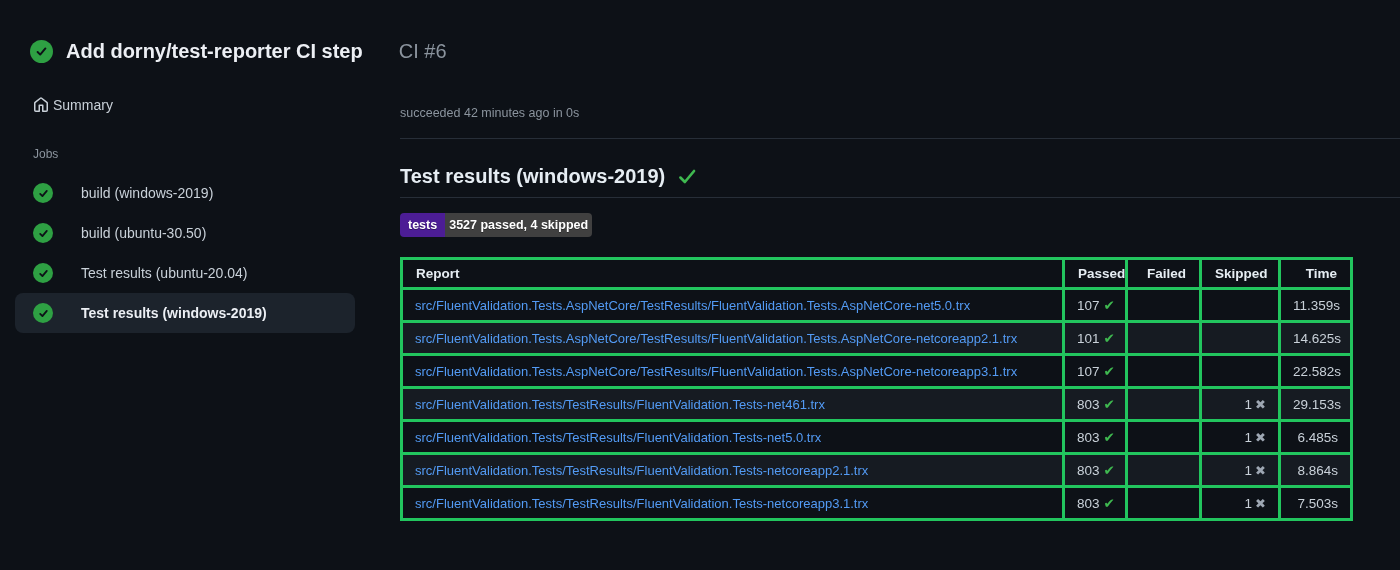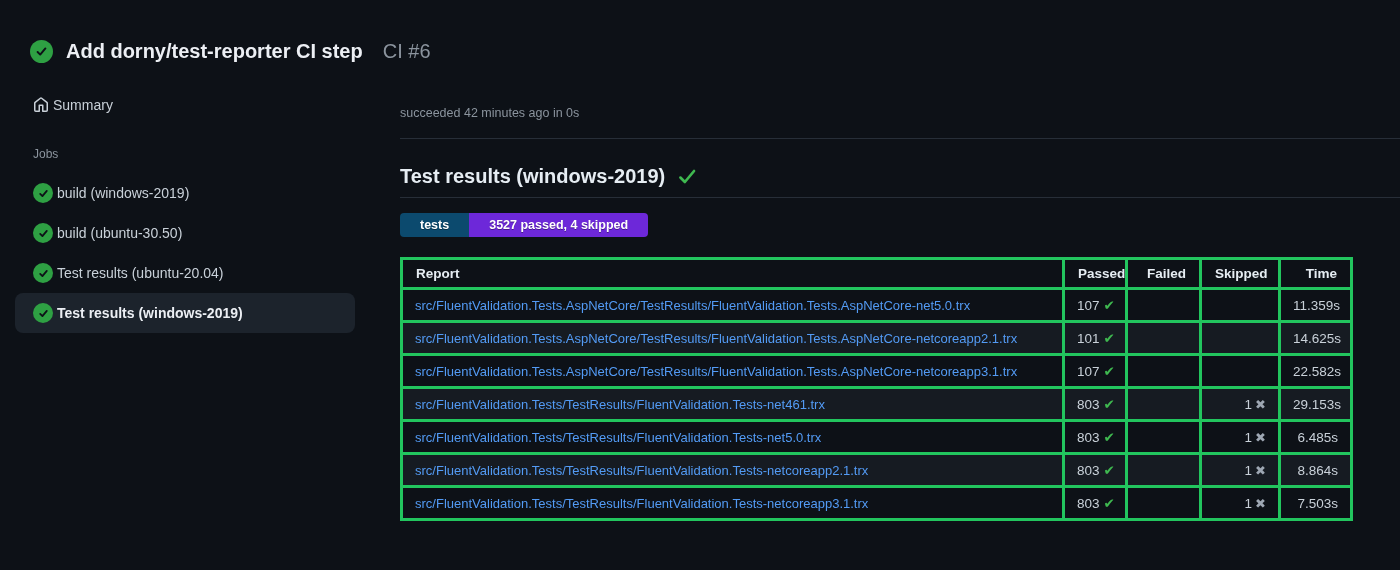--- a/index.html
+++ b/index.html
@@ -11,21 +11,21 @@
     overflow:hidden;
   }
 
   
   .run-header { display:flex; align-items:center; gap:13px; height:75px; padding:28px 30px 0 30px; }
   .status-circle {
     width:23px; height:23px; border-radius:50%; background:#2ea043;
     display:flex; align-items:center; justify-content:center; flex:none;
   }
   .status-circle svg { display:block; }
-  .run-title-wrap { display:flex; align-items:baseline; gap:8px; }
+  .run-title-wrap { display:flex; align-items:baseline; gap:24px; }
   .run-title { font-size:20px; font-weight:700; color:#eceff4; }
   .run-number { font-size:20px; font-weight:400; color:#8b949e;margin-left:12px; }
 
   
   .content { display:flex; align-items:flex-start; }
   .sidebar { width:390px; flex:none; padding:10px 35px 0 15px; }
   .main { flex:1; padding:24px 0 0 10px; }
 
   
   .summary-item {
@@ -35,21 +35,21 @@
   .summary-item svg { flex:none; }
   .summary-label { font-size:14px; color:#c9d1d9; }
   .jobs-heading {
     margin-top:15px; height:28px; padding:0 18px;
     display:flex; align-items:center;
     font-size:12px; color:#8b949e;
   }
   .jobs-list { margin-top:5px; }
   .job-item {
     height:40px; border-radius:8px; display:flex; align-items:center;
-    gap:4px; padding:0 18px; font-size:14px; color:#c9d1d9; cursor:pointer;
+    gap:28px; padding:0 18px; font-size:14px; color:#c9d1d9; cursor:pointer;
   }
   .job-item.selected { background:#1c232c; font-weight:700; color:#eceff4; }
   .job-check { width:20px; height:20px; flex:none; border-radius:50%; background:#2ea043;
     display:flex; align-items:center; justify-content:center; }
 
   
   .check-title { font-size:14px; font-weight:700; color:#e6edf3; line-height:16px; }
   .check-status { margin-top:6px; font-size:12.5px; color:#8b949e; line-height:16px; }
   .divider { border:none; border-top:1px solid #272e38; margin:17px 0 0 0; }
 
@@ -58,22 +58,22 @@
     display:flex; align-items:center; gap:12px;
   }
   .section-title { font-size:20px; font-weight:700; color:#e6edf3; line-height:28px; }
   .section-check svg { display:block; }
 
   
   .badge {
     display:inline-flex; margin-top:15px; height:24px; line-height:24px;
     border-radius:4px; overflow:hidden; font-size:12.5px; font-weight:600; color:#fff;
   }
-  .badge-label { background:#0c4a6e; padding:0 20px; text-shadow:0 1px 0 rgba(0,0,0,.35); }
-  .badge-value { background:#6d28d9; padding:0 20px; text-shadow:0 1px 0 rgba(0,0,0,.35); }
+  .badge-label { background:#4c1d95; padding:0 8px; text-shadow:0 1px 0 rgba(0,0,0,.35); }
+  .badge-value { background:#404040; padding:0 4px; text-shadow:0 1px 0 rgba(0,0,0,.35); }
 
   
   .report-table {
     margin-top:20px; width:953px; border-collapse:collapse; table-layout:fixed;
     font-size:13.5px;
   }
   .report-table th, .report-table td { border:3px solid #22c55e; vertical-align:middle; }
   .report-table th { padding:6px 13px; font-size:13.5px; font-weight:700; color:#e6edf3; }
   .report-table td { padding:7px 12px; color:#c9d1d9; }
   .report-table tbody tr:nth-child(even) { background:#161b22; }

